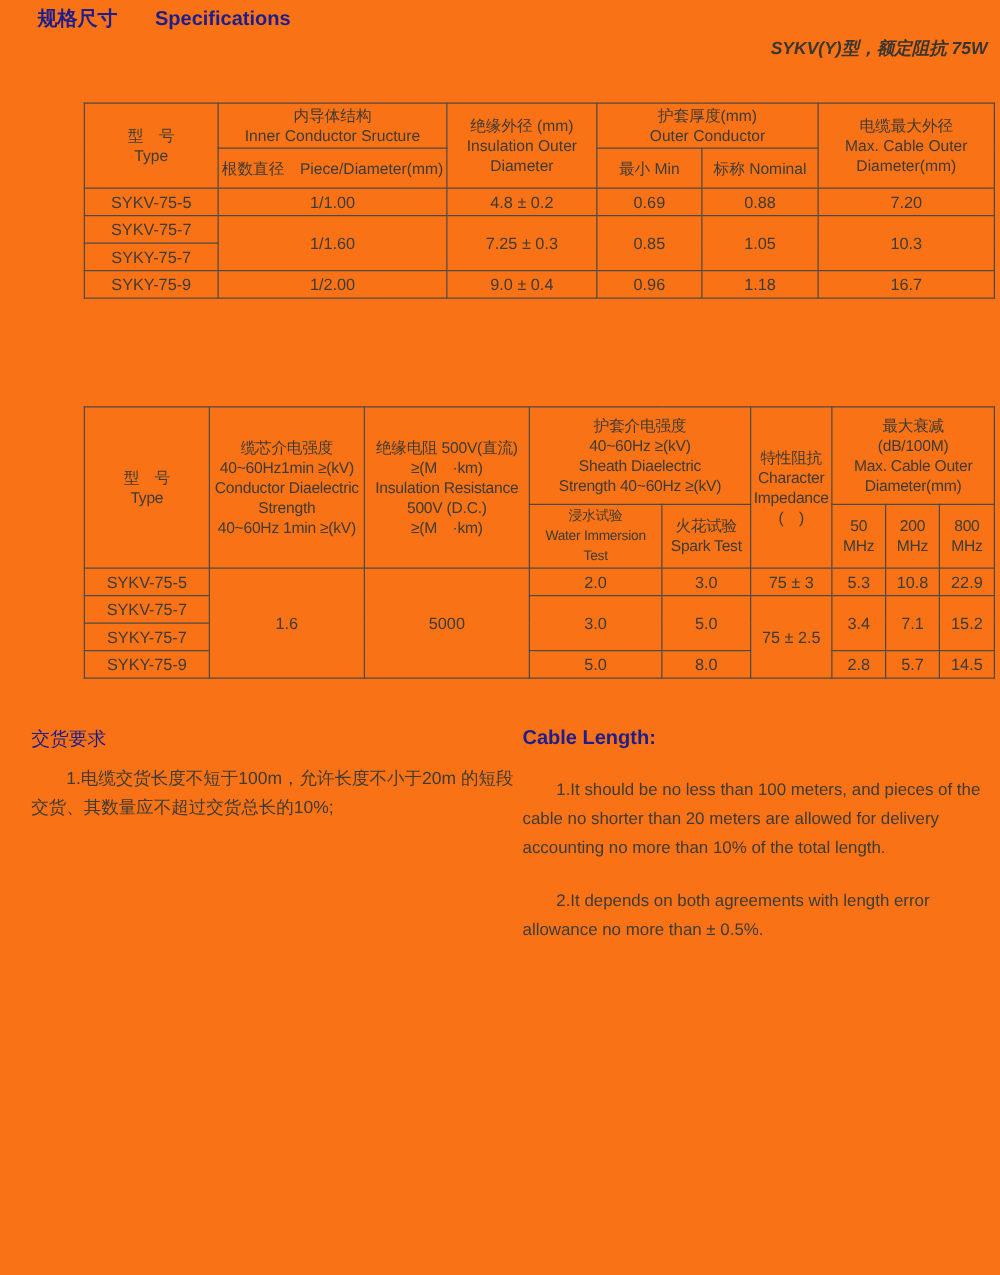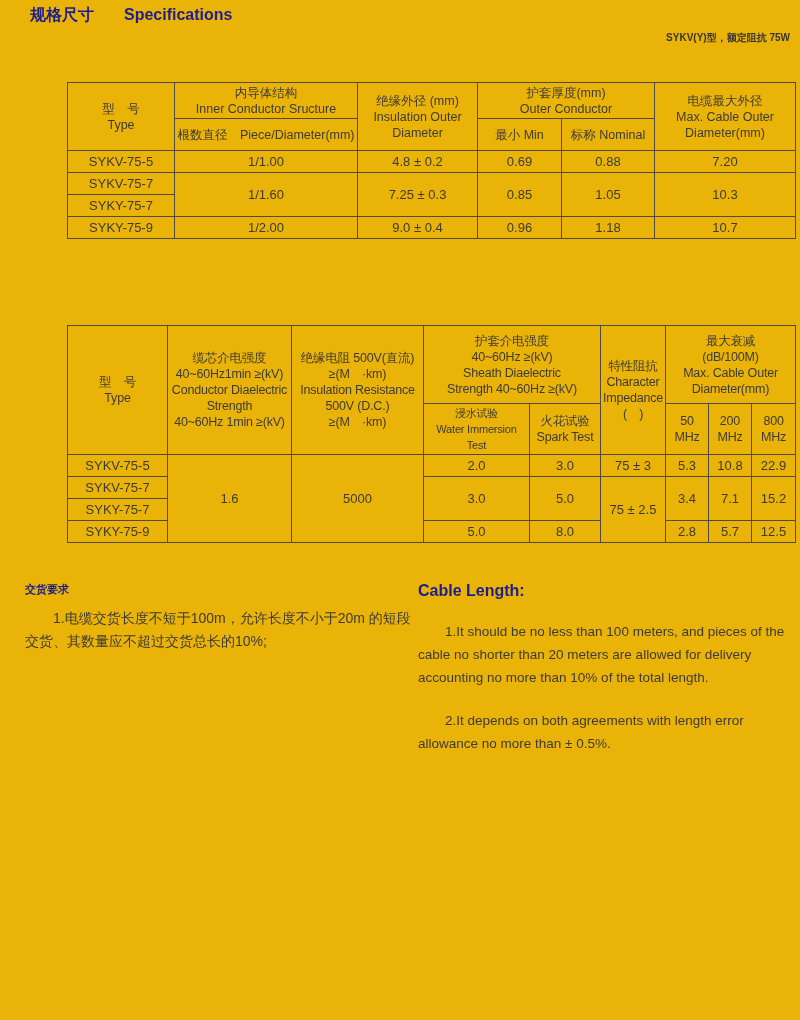--- a/index.html
+++ b/index.html
@@ -1,33 +1,33 @@
 <!DOCTYPE html>
 <html><head>
 <meta charset="utf-8">
 <style>
   html,body{margin:0;padding:0;}
   .page{
     position:relative;
     width:800px;height:1020px;
-    background:#eab308;
+    background:#f97316;
     font-family:"Liberation Sans","DejaVu Sans",sans-serif;
     color:#3e3b35;
     overflow:hidden;
   }
   
   .main-title{
     position:absolute;left:30px;top:5px;
     font-size:16px;font-weight:bold;color:#1d1d8c;
   }
   .main-title .en{margin-left:30px;}
   .subtitle{
     position:absolute;right:10px;top:28px;
-    text-align:center;font-weight:bold;font-size:10px;
-    color:#39352f;line-height:20px;
+    text-align:center;font-weight:bold;font-size:14px;
+    color:#39352f;line-height:20px;font-style:italic;
   }
   .sec2-title{
     position:absolute;left:25px;top:268px;
     font-weight:bold;color:#1d1d8c;font-size:15px;line-height:21px;
   }
   
   table{border-collapse:collapse;table-layout:fixed;background:transparent;}
   th,td{
     border:1px solid #4f4b44;
     text-align:center;vertical-align:middle;
@@ -45,21 +45,21 @@
   .t1 tr.drow{height:22px;}
   .t2{position:absolute;left:67px;top:325px;width:728px;}
   .t2 th{font-size:12.5px;letter-spacing:-0.2px;}
   .t2 td{font-size:13px;}
   .t2 tr.hrow1{height:78px;}
   .t2 tr.hrow2{height:40px;}
   .t2 tr.drow{height:22px;}
   
   .bottom-left{position:absolute;left:25px;top:582px;width:386px;}
   .bottom-right{position:absolute;left:418px;top:582px;width:376px;}
-  .block-title-zh{font-weight:bold;color:#1d1d8c;font-size:11px;}
+  .block-title-zh{font-weight:normal;color:#1d1d8c;font-size:15px;}
   .block-title-en{font-weight:bold;color:#1d1d8c;font-size:16px;}
   .bottom-left p{margin:10px 0 0;text-indent:2em;font-size:14px;line-height:23px;color:#3e3b35;}
   .bottom-right p{margin:20px 0 0;text-indent:2em;font-size:13.5px;line-height:23px;color:#3e3b35;}
 </style>
 </head>
 <body>
 
 <div class="page">
 
   <div class="main-title">
@@ -117,21 +117,21 @@
     </tr>
     <tr class="drow">
       <td>SYKY-75-7</td>
     </tr>
     <tr class="drow">
       <td>SYKY-75-9</td>
       <td>1/2.00</td>
       <td>9.0 ± 0.4</td>
       <td>0.96</td>
       <td>1.18</td>
-      <td>10.7</td>
+      <td>16.7</td>
     </tr>
   </tbody>
     </table>
 
 
   <table class="t2">
     <colgroup>
       <col style="width:100px">
         <col style="width:124px">
         <col style="width:132px">
@@ -203,21 +203,21 @@
     </tr>
     <tr class="drow">
       <td>SYKY-75-7</td>
     </tr>
     <tr class="drow">
       <td>SYKY-75-9</td>
       <td>5.0</td>
       <td>8.0</td>
       <td>2.8</td>
       <td>5.7</td>
-      <td>12.5</td>
+      <td>14.5</td>
     </tr>
   </tbody>
     </table>
 
   <div class="bottom-left">
     <div class="block-title-zh">交货要求</div>
     <p>1.电缆交货长度不短于100m，允许长度不小于20m 的短段交货、其数量应不超过交货总长的10%;</p>
   </div>
 
   <div class="bottom-right">

